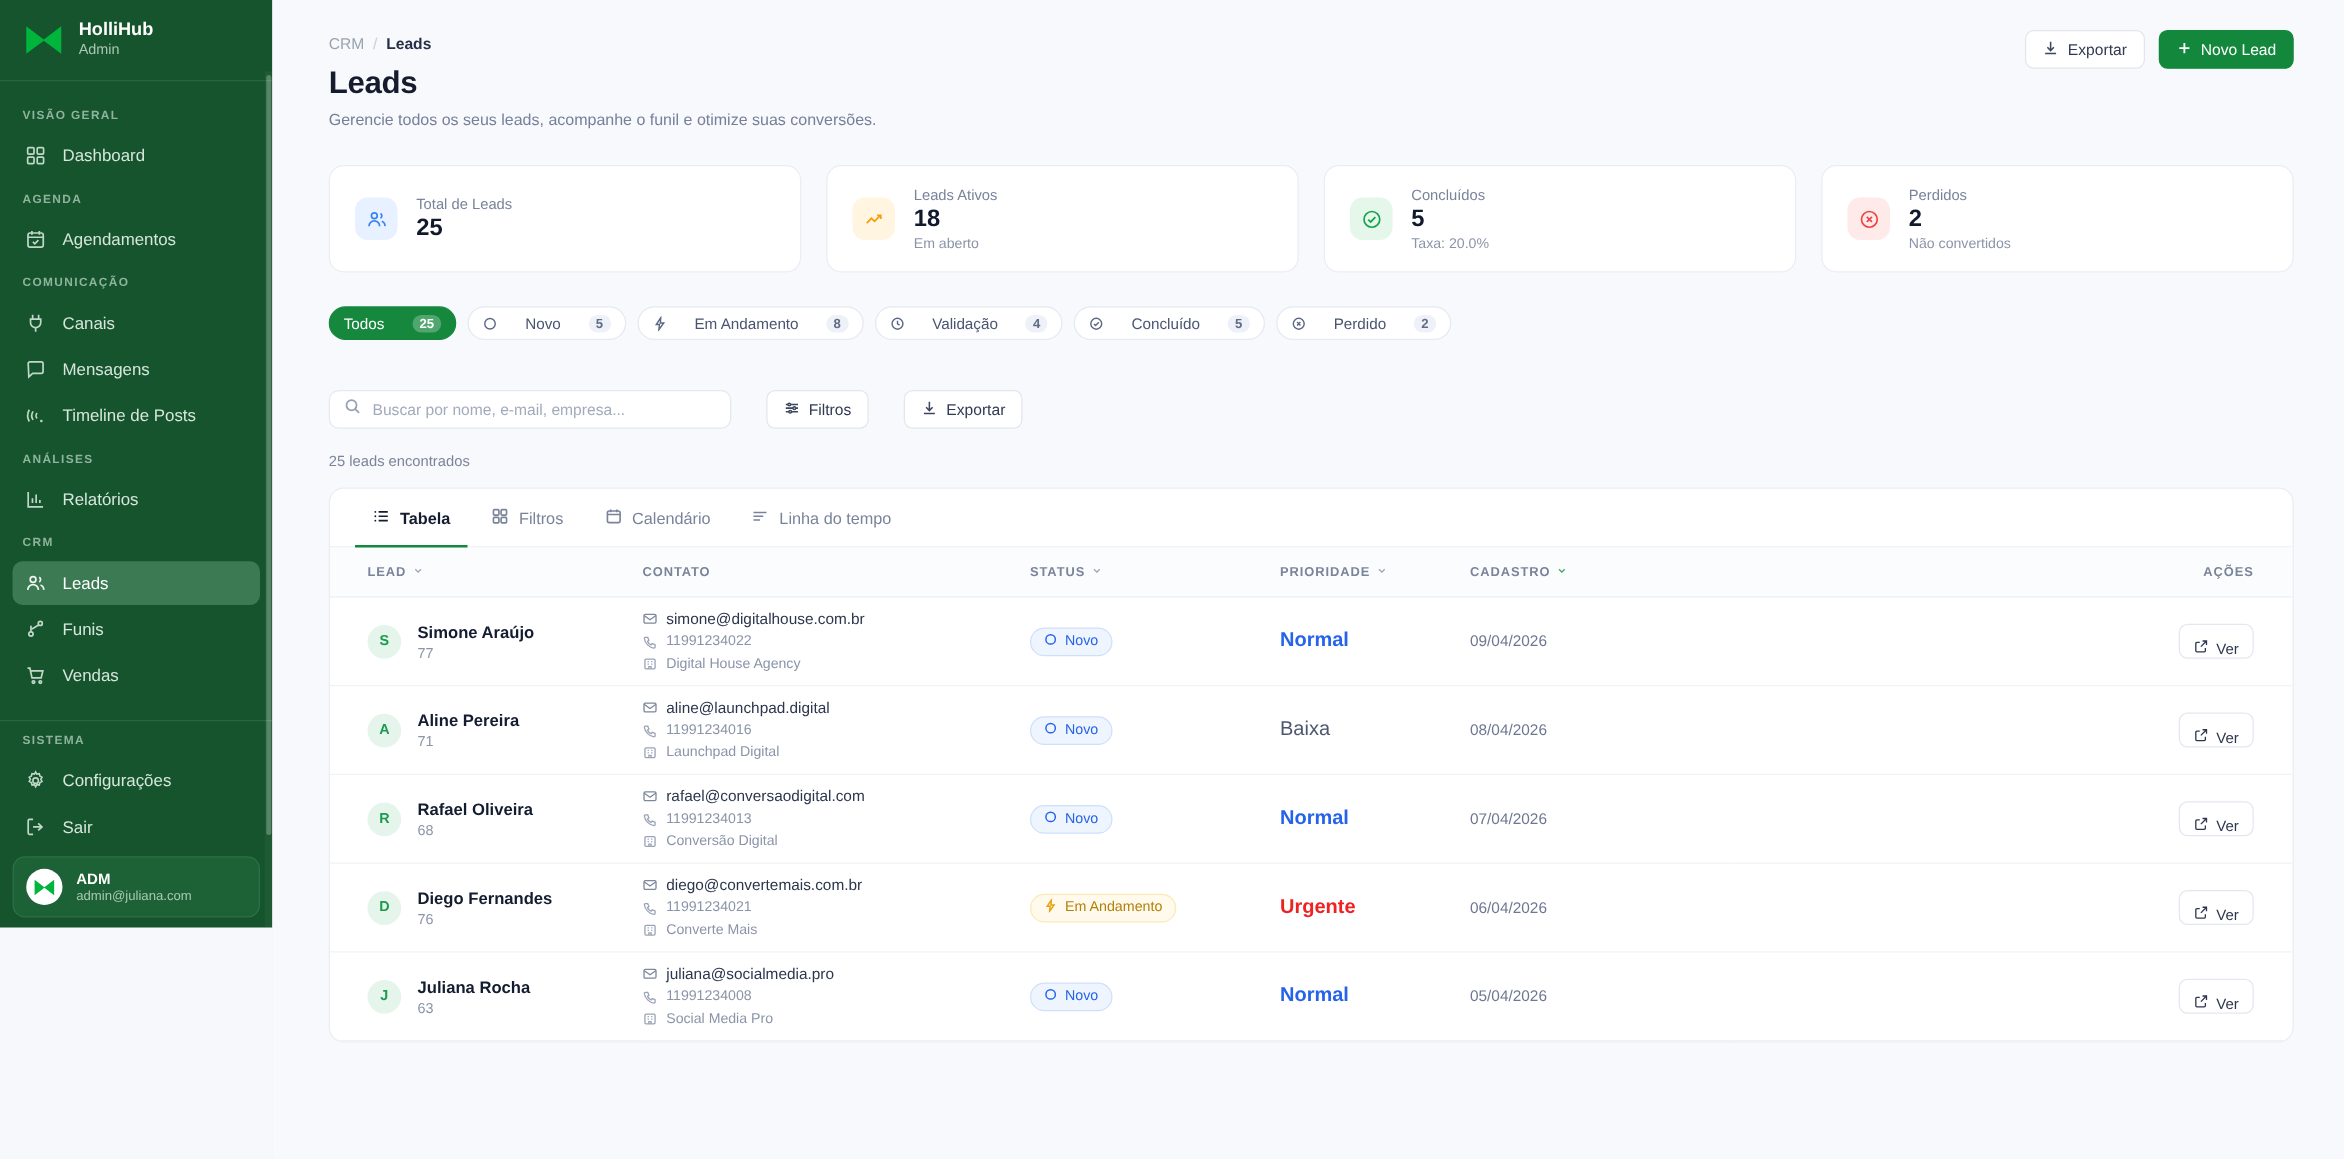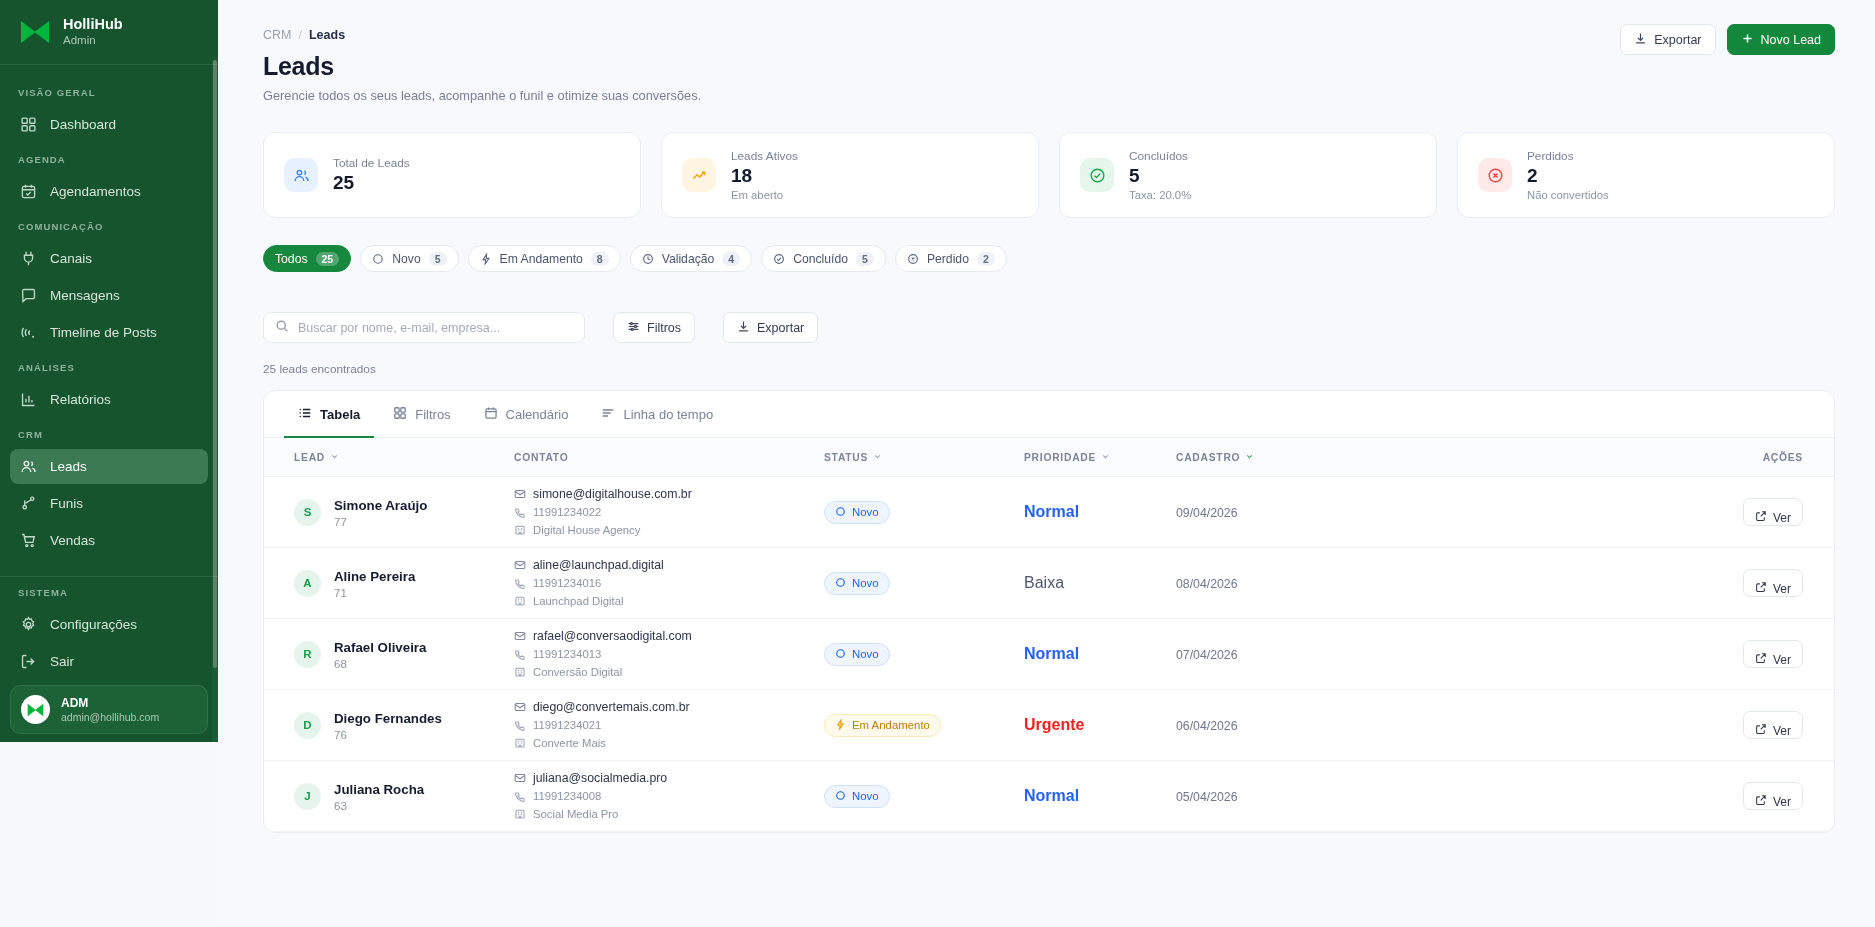--- a/index.html
+++ b/index.html
@@ -106,21 +106,21 @@
     display: flex; align-items: center; justify-content: center;
   }
   .stat-body { display: flex; flex-direction: column; }
   .stat-label { font-size: 11.8px; color: #79839a; }
   .stat-value { font-size: 19px; font-weight: bold; color: #111a2c; margin-top: 2px; line-height: 1.15; }
   .stat-foot { font-size: 11.3px; color: #8b94a8; margin-top: 3px; }
 
   
   .chips { display: flex; gap: 9px; margin-top: 27px; flex-wrap: wrap; }
   .chip {
-    display: inline-flex; align-items: center; gap: 8px;
+    display: inline-flex; align-items: center; gap: 22px;
     height: 27px; padding: 0 11px; border-radius: 14px;
     font-size: 12.2px; cursor: pointer;
     background: #ffffff; border: 1px solid #e5e9f1; color: #4a5570;
   }
   .chip.active { background: #15883d; border-color: #15883d; color: #ffffff; }
   .chip .cnt {
     font-size: 10.5px; font-weight: bold; border-radius: 9px;
     padding: 1px 6px; background: #eef1f7; color: #616c86;
   }
   .chip.active .cnt { background: rgba(255,255,255,0.26); color: #ffffff; }
@@ -334,21 +334,21 @@
       </div>
 
       <div class="sb-user">
         <span class="sb-avatar">
           <svg width="19" height="16" viewBox="0 0 34 28">
             <path d="M3 3 L3 25 L17 14.5 L31 25 L31 3 L17 13.5 Z" fill="#00b43c"></path>
           </svg>
         </span>
         <span class="sb-user-txt">
           <span class="sb-user-name">ADM</span>
-          <span class="sb-user-mail">admin@hollihub.com</span>
+          <span class="sb-user-mail">admin@juliana.com</span>
         </span>
       </div>
     </div>
 
     <div class="sb-track"></div>
     <div class="sb-thumb"></div>
   </aside>
 
   <div class="page-scrollbar">
       <i></i>

